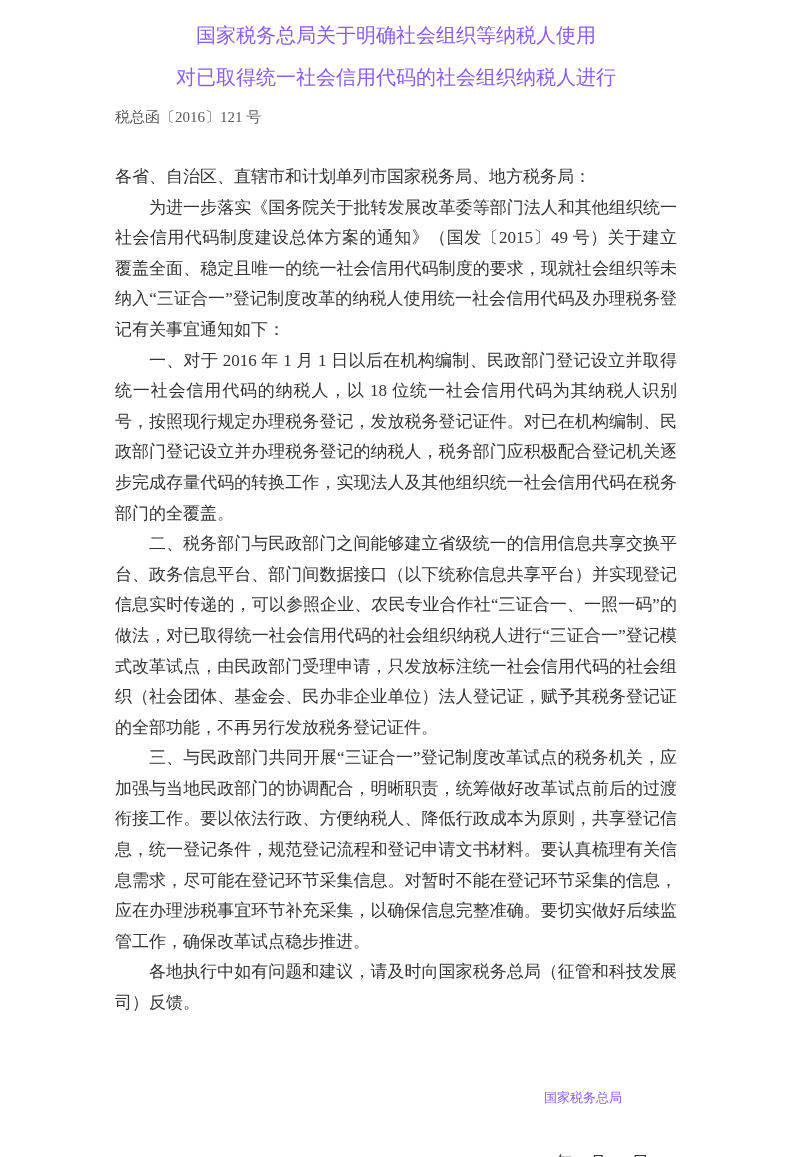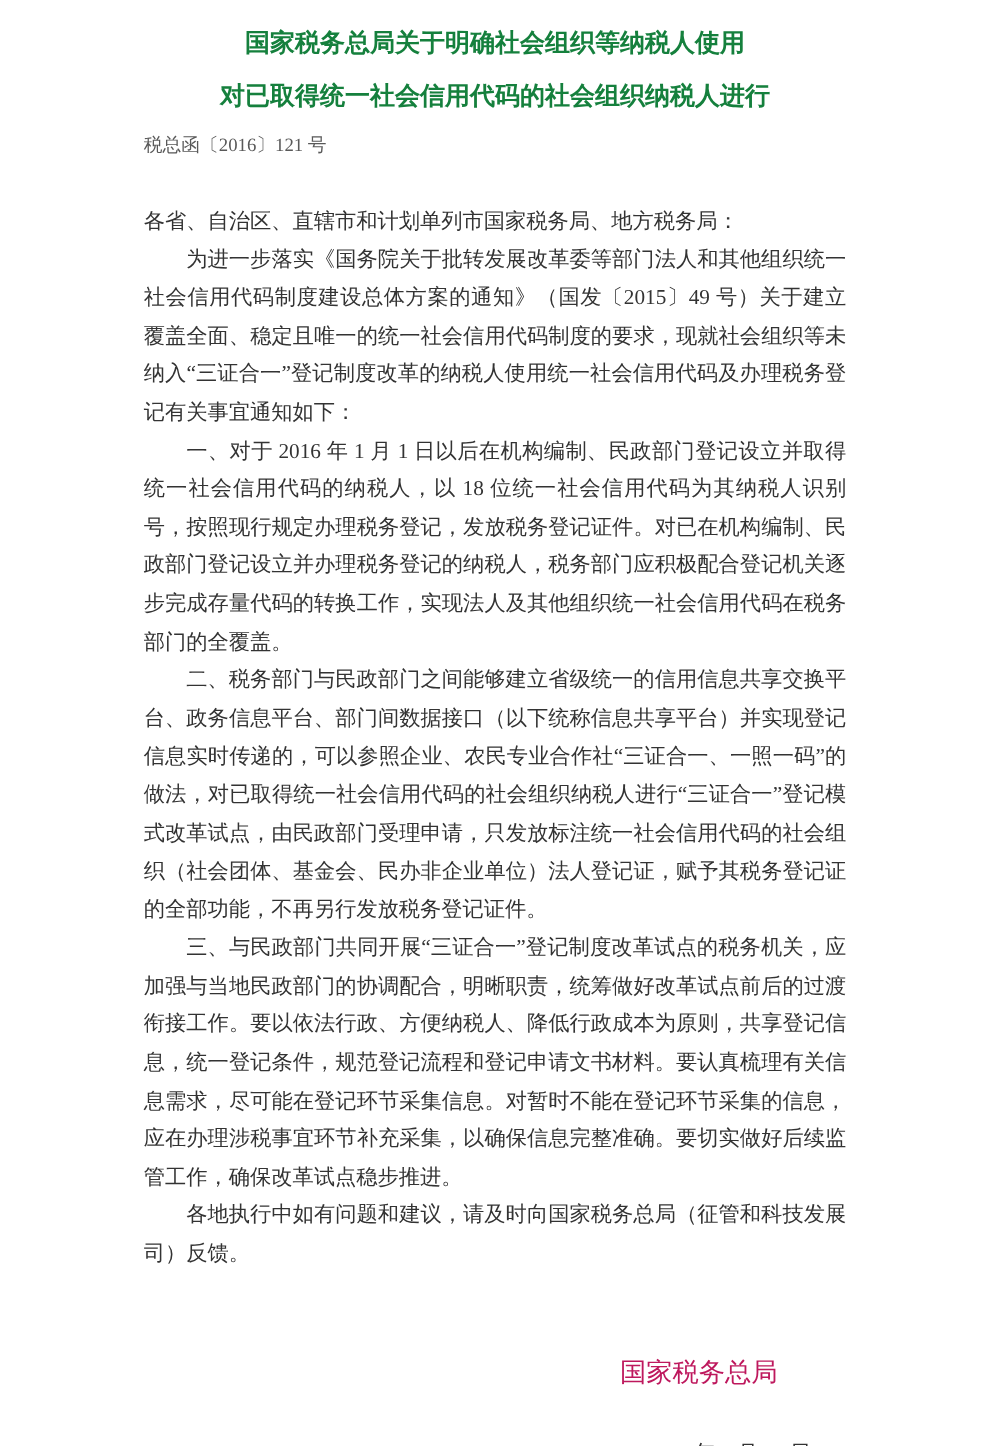--- a/index.html
+++ b/index.html
@@ -14,22 +14,22 @@
     background: #ffffff;
     box-sizing: border-box;
     padding: 14px 116px 0 115px;
     font-family: "Liberation Serif", "DejaVu Serif", serif;
     overflow: hidden;
   }
   .title {
     margin: 0;
     text-align: center;
     font-size: 20px;
-    font-weight: bold;
-    color: #15803d;
+    font-weight: normal;
+    color: #8b5cf6;
     line-height: 42px;
   }
   .title-line {
     display: block;
   }
   .doc-number {
     margin-top: 8px;
     font-size: 15px;
     color: #595959;
     line-height: 22px;
@@ -46,23 +46,23 @@
     text-indent: 0;
   }
   .para {
     margin: 0;
     text-indent: 2em;
   }
   .signature-line {
     margin-top: 64px;
     text-align: right;
     padding-right: 55px;
-    font-size: 21px;
+    font-size: 13px;
     line-height: 30px;
-    color: #be185d;
+    color: #8b5cf6;
   }
   .date-line {
     margin-top: 35px;
     text-align: right;
     padding-right: 28px;
     font-size: 17px;
     line-height: 30px;
     color: #333333;
   }
 </style>

